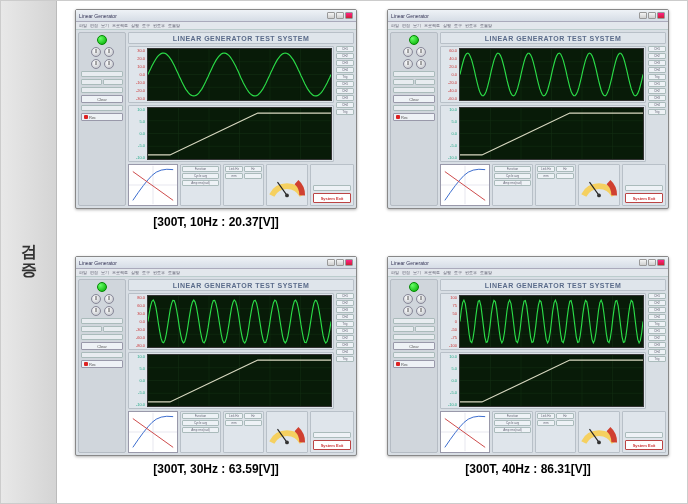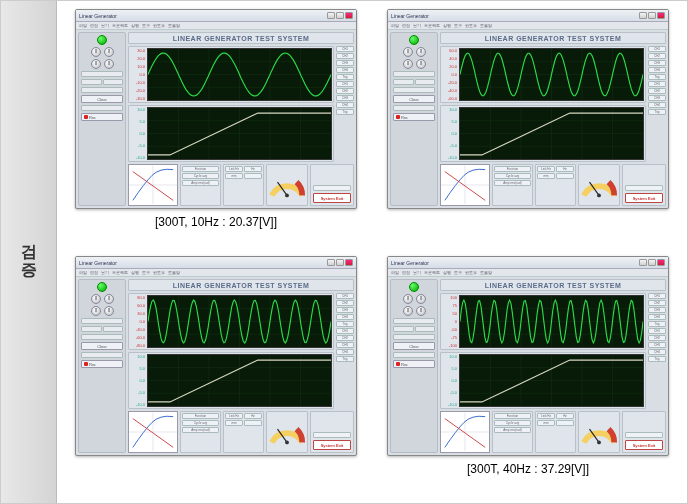--- a/index.html
+++ b/index.html
@@ -172,21 +172,21 @@
     width: 42px;
     background:#dfe5eb;border:1px solid #b8c0c8;border-radius:1px;
     display:flex;align-items:center;justify-content:center;
   }
   .gauge svg { width: 38px; height: 32px; }
   .exit-col { width: 44px; background:#dfe5eb;border:1px solid #b8c0c8;border-radius:1px;display:flex;flex-direction:column;justify-content:flex-end;padding:2px;gap:2px; }
   .exit-btn { height: 10px; border:1px solid #b44; background:#fff;border-radius:1px;display:flex;align-items:center;justify-content:center;font-size:4px;color:#c33;font-weight:bold; }
 
   .caption {
     font-size: 12px;
-    font-weight: normal;
+    font-weight: bold;
     color: #000;
     margin-top: 6px;
     text-align: center;
   }
 </style>
 </head>
 <body>
 
 <div class="sidebar">
   <div class="sidebar-label">검증</div>
@@ -660,20 +660,21 @@
               </svg>
             </div>
             <div class="exit-col">
               <div class="chip"></div>
               <div class="exit-btn">System Exit</div>
             </div>
           </div>
         </div>
       </div>
     </div>
+    <div class="caption">[300T, 30Hz : 63.59[V]]</div>
   </div>
   <div class="card">
     <div class="app">
       <div class="titlebar">
         <span>Linear Generator</span>
         <div class="spacer"></div>
         <div class="winbtns">
           <div class="winbtn"></div>
           <div class="winbtn"></div>
           <div class="winbtn close"></div>
@@ -818,15 +819,15 @@
               </svg>
             </div>
             <div class="exit-col">
               <div class="chip"></div>
               <div class="exit-btn">System Exit</div>
             </div>
           </div>
         </div>
       </div>
     </div>
-    <div class="caption">[300T, 40Hz : 37.29[V]]</div>
+    <div class="caption">[300T, 40Hz : 86.31[V]]</div>
   </div>
   </div>
 
 </body></html>

